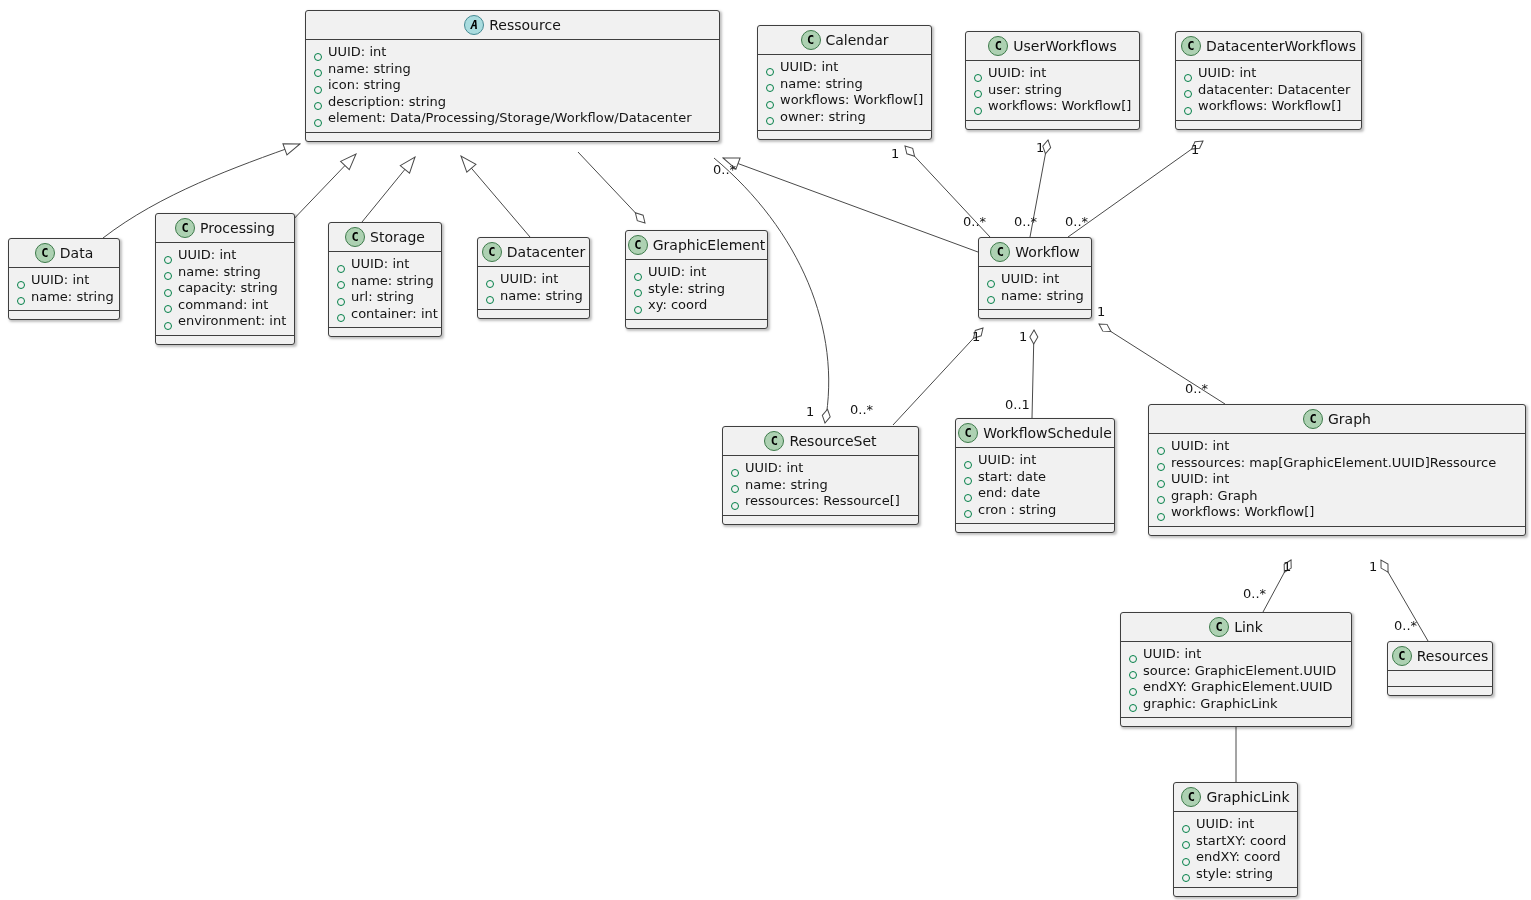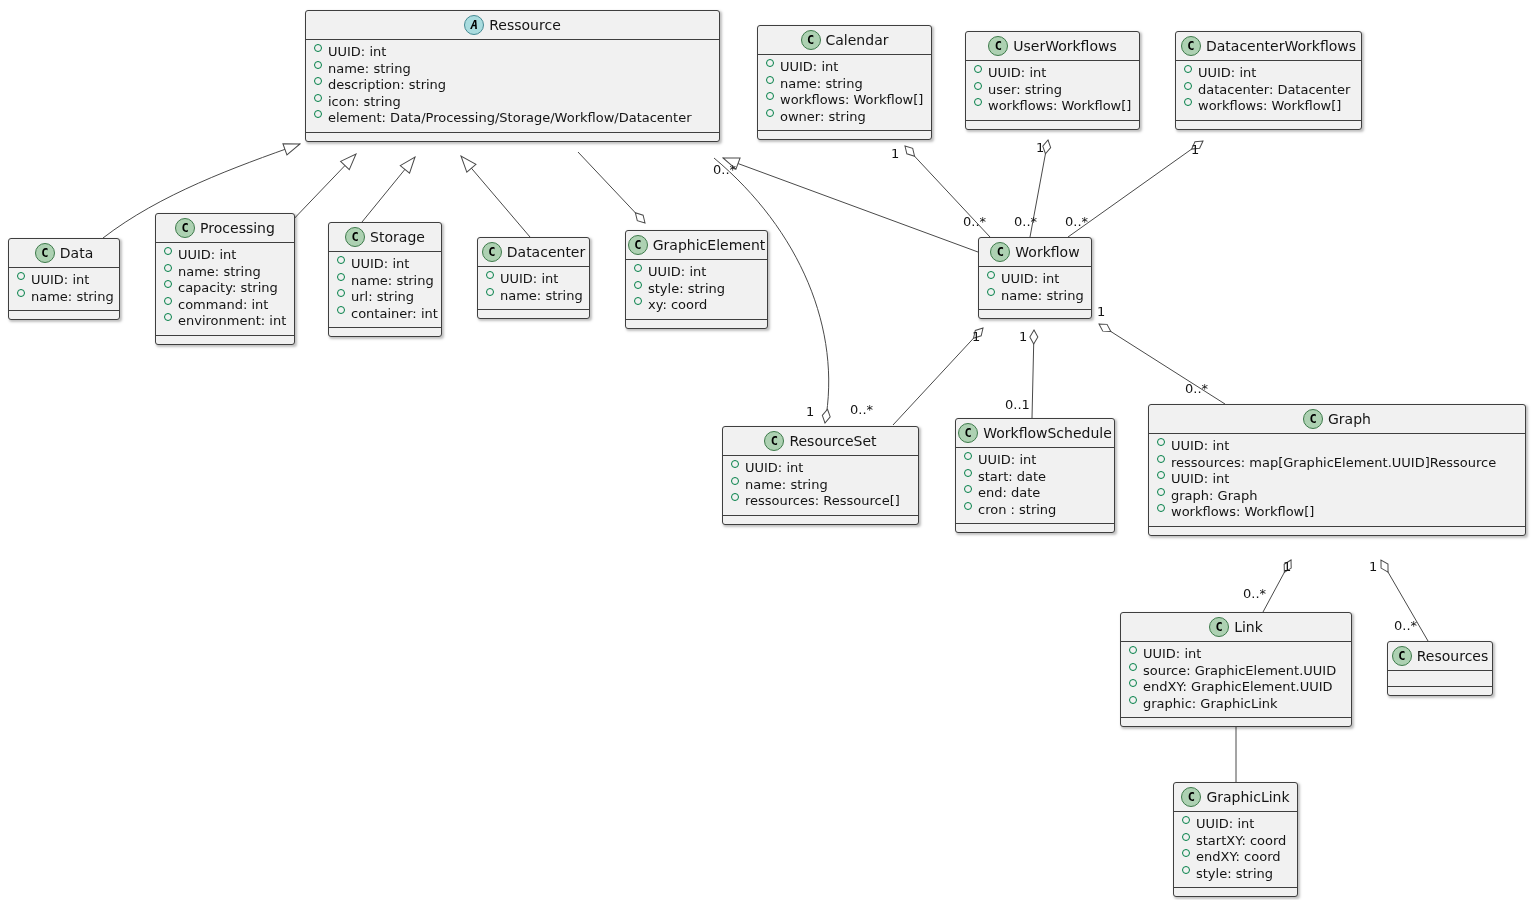--- a/index.html
+++ b/index.html
@@ -21,21 +21,21 @@
   .uml-class.abstract .uml-name{}
   .uml-icon{
     display:inline-flex;align-items:center;justify-content:center;flex:0 0 auto;
     width:18px;height:18px;border-radius:50%;
     background:#ADD1B2;border:1px solid #3d7a4a;
     font-family:"DejaVu Sans Mono",monospace;font-weight:bold;font-size:12px;color:#000;
     font-style:normal;
   }
   .uml-class.abstract .uml-icon{background:#A9DCDF;border-color:#458a93;font-style:italic;}
   .uml-attrs{padding:4px 8px 5px 8px;font-size:13px;min-height:6px;}
-  .attr-row{display:flex;align-items:flex-start;gap:6px;line-height:16.5px;}
+  .attr-row{display:flex;align-items:flex-end;gap:6px;line-height:16.5px;}
   .attr-bullet{
     display:inline-block;flex:0 0 auto;width:6px;height:6px;border-radius:50%;
     border:1.5px solid #038048;background:transparent;
   }
   .uml-footer{height:8px;border-top:1px solid #3f3f3f;}
 </style>
 </head>
 <body>
 
 <div id="canvas">
@@ -106,25 +106,25 @@
           <div class="attr-row">
             <span class="attr-bullet"></span>
             <span>UUID: int</span>
           </div>
           <div class="attr-row">
             <span class="attr-bullet"></span>
             <span>name: string</span>
           </div>
           <div class="attr-row">
             <span class="attr-bullet"></span>
+            <span>icon: string</span>
+          </div>
+          <div class="attr-row">
+            <span class="attr-bullet"></span>
             <span>description: string</span>
-          </div>
-          <div class="attr-row">
-            <span class="attr-bullet"></span>
-            <span>icon: string</span>
           </div>
           <div class="attr-row">
             <span class="attr-bullet"></span>
             <span>element: Data/Processing/Storage/Workflow/Datacenter</span>
           </div>
         </div>
         <div class="uml-footer"></div>
       </div>
       <div class="uml-class" style="left: 8px; top: 238px; width: 112px;">
         <div class="uml-title">

